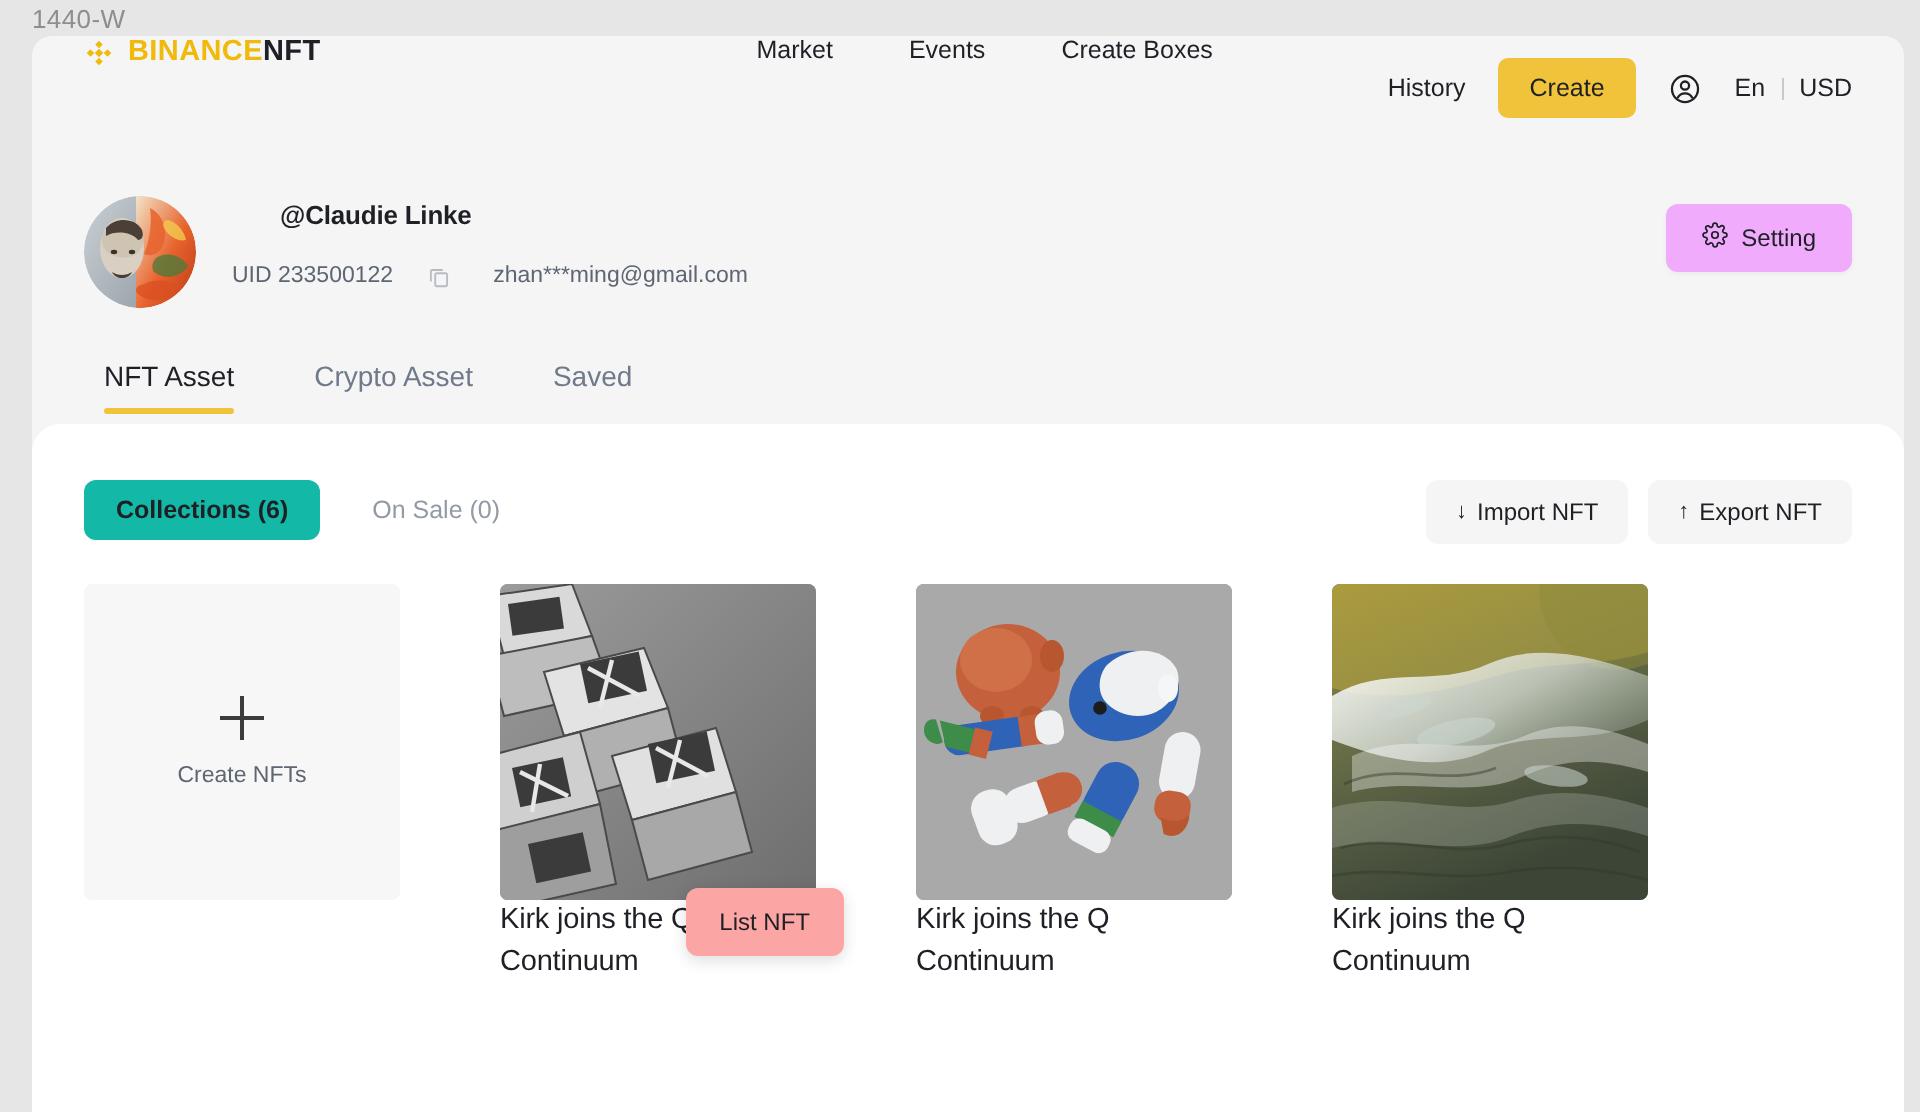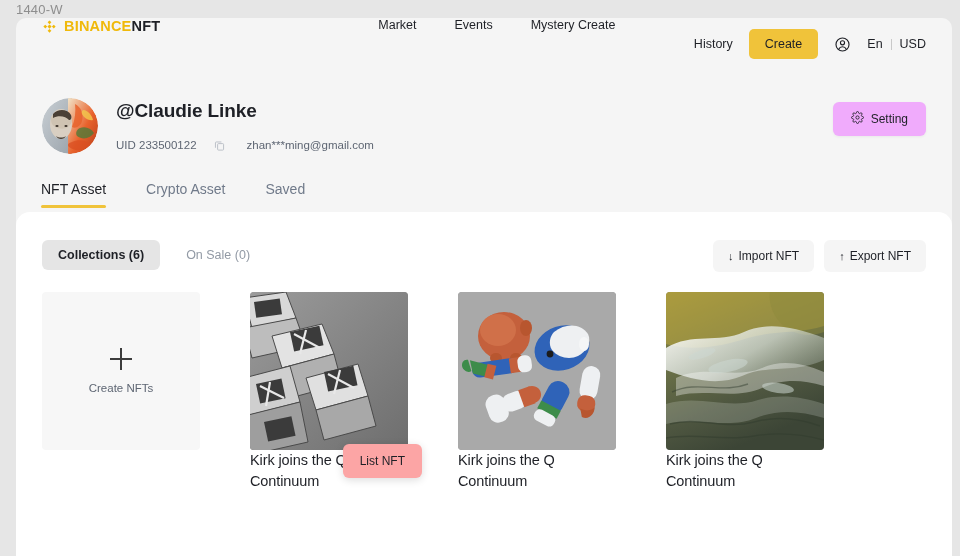--- a/index.html
+++ b/index.html
@@ -64,21 +64,21 @@
   .profile {
     position: relative; padding: 26px 26px 0 26px;
     display: flex; align-items: flex-start;
   }
   .avatar {
     width: 56px; height: 56px; border-radius: 50%;
     overflow: hidden; flex: 0 0 auto; margin-top: 2px;
   }
   .profile-info { margin-left: 18px; padding-top: 4px; }
   .username {
-    font-size: 19px; font-weight: 700; color: #1e2026; letter-spacing: -.1px;
+    font-size: 13px; font-weight: 700; color: #1e2026; letter-spacing: -.1px; margin-left: 24px;
   }
   .meta-row {
     margin-top: 13px; display: flex; align-items: center;
   }
   .uid { font-size: 11.5px; color: #5e6673; }
   .copy-btn {
     width: 22px; height: 20px; margin-left: 12px;
     display: flex; align-items: center; justify-content: center;
     cursor: pointer; background: none; border: none;
   }
@@ -88,21 +88,21 @@
     position: absolute; right: 26px; top: 32px;
     background: #f0abfc; border: none; border-radius: 6px;
     padding: 9px 18px; font-size: 12px; color: #1e2026;
     display: flex; align-items: center; gap: 7px;
     cursor: pointer; font-family: inherit;
     box-shadow: 0 1px 3px rgba(0,0,0,.05);
   }
 
   
   .tabs {
-    display: flex; gap: 40px; padding: 0 25px; margin-top: 26px;
+    display: flex; gap: 40px; padding: 0 36px; margin-top: 26px;
   }
   .tab {
     font-size: 14px; color: #707a8a; padding-bottom: 11px;
     position: relative; cursor: pointer;
   }
   .tab.active { color: #1e2026; font-weight: 500; }
   .tab.active::after {
     content: ""; position: absolute; left: 0; bottom: 0;
     width: 100%; height: 3px; background: #f0c33a; border-radius: 2px;
   }
@@ -113,21 +113,21 @@
     width: 936px; height: 344px;
     background: #ffffff; border-radius: 14px 14px 0 0;
   }
   .panel-inner { padding: 28px 26px 0 26px; position: relative; }
 
   .subtabs { display: flex; align-items: center; gap: 10px; }
   .subtab {
     font-size: 12.5px; color: #929aa5; padding: 8px 16px;
     border-radius: 6px; cursor: pointer; white-space: nowrap;
   }
-  .subtab.active { background: #e5e5e5; color: #1e2026; font-weight: 700; }
+  .subtab.active { background: #14b8a6; color: #1e2026; font-weight: 700; }
 
   .panel-actions {
     position: absolute; right: 26px; top: 28px;
     display: flex; gap: 10px;
   }
   .ghost-btn {
     background: #f5f5f5; border: none; border-radius: 6px;
     padding: 9px 15px; font-size: 12px; color: #1e2026;
     cursor: pointer; font-family: inherit;
     display: flex; align-items: center; gap: 5px;
@@ -199,21 +199,21 @@
           </svg>
         </span>
         <span class="logo-text">
           <span>BINANCE</span><span class="nft">NFT</span>
         </span>
       </div>
 
       <div class="nav">
         <div class="nav-item">Market</div>
         <div class="nav-item">Events</div>
-        <div class="nav-item">Mystery Create</div>
+        <div class="nav-item">Create Boxes</div>
       </div>
 
       <div class="header-right">
         <div class="history-link">History</div>
         <button class="create-btn">Create</button>
         <span class="acct-icon">
           <svg viewBox="0 0 24 24" width="17" height="17" fill="none" stroke="#1e2026" stroke-width="1.6">
             <circle cx="12" cy="12" r="9.2"></circle>
             <circle cx="12" cy="9.6" r="2.9"></circle>
             <path d="M6.6 18.6c1.1-2.3 3.1-3.5 5.4-3.5s4.3 1.2 5.4 3.5"></path>

